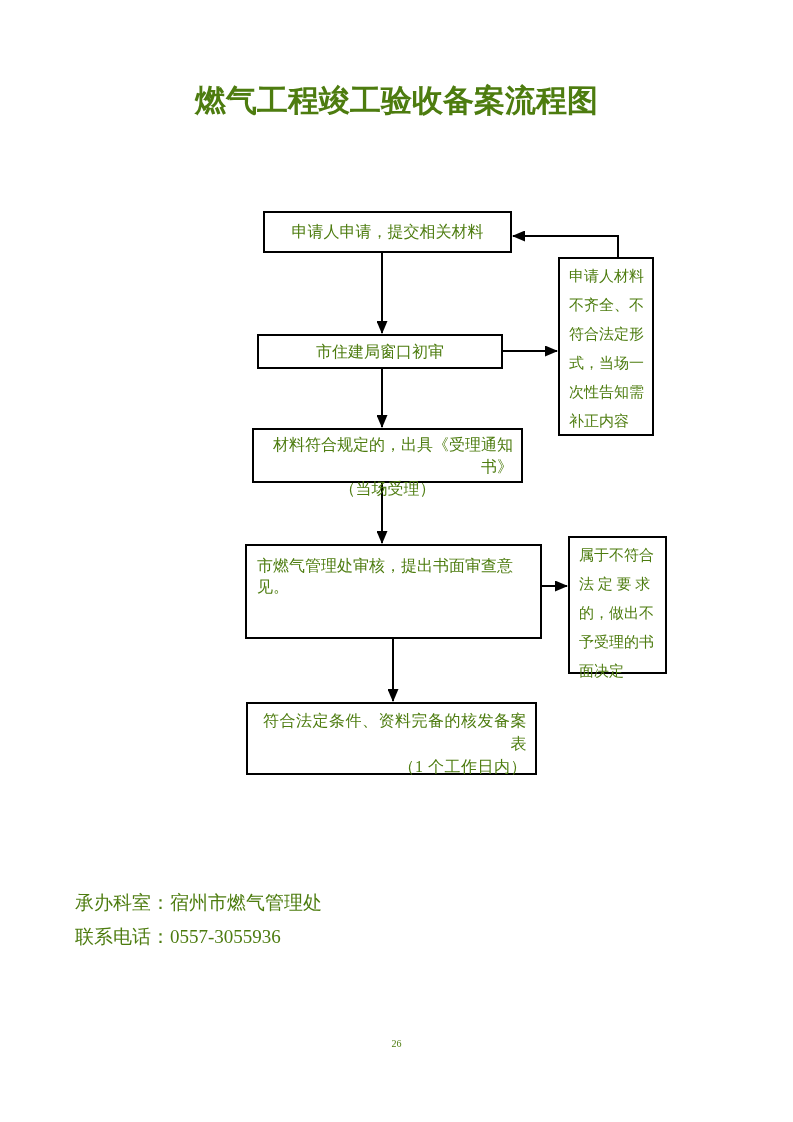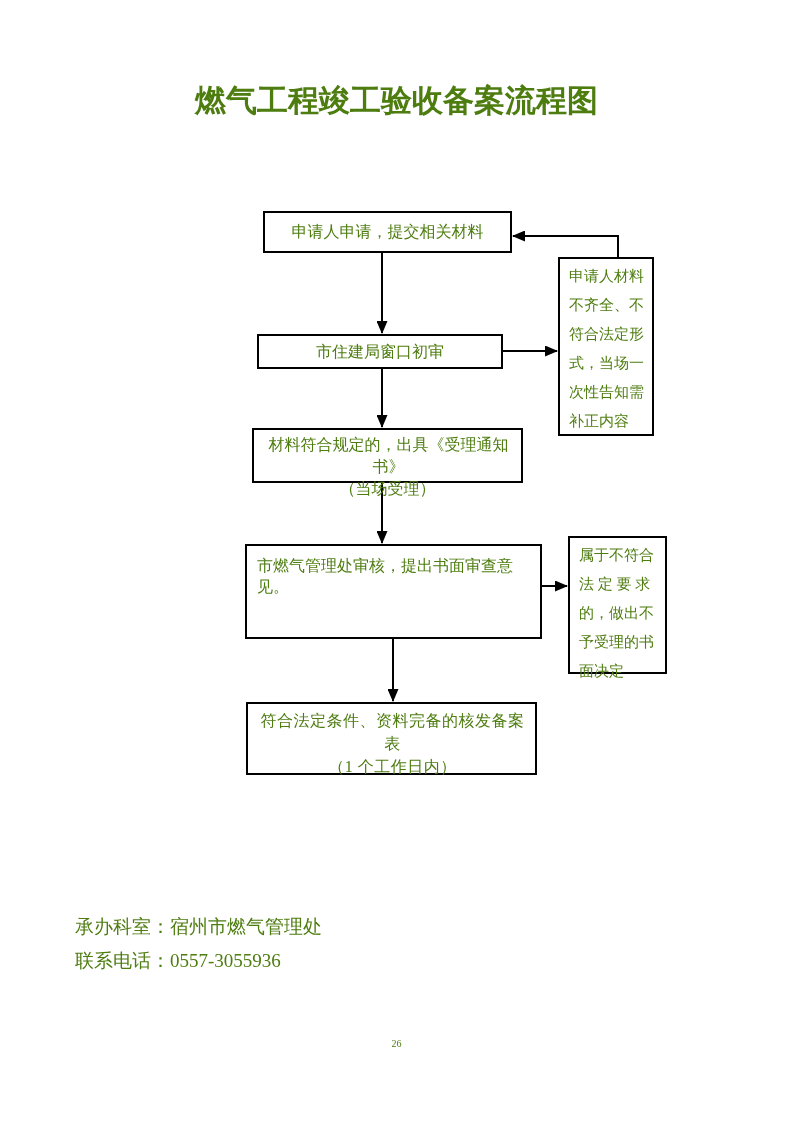--- a/index.html
+++ b/index.html
@@ -44,21 +44,21 @@
     line-height: 22px;
   }
   .fbox.center {
     display: flex;
     align-items: center;
     justify-content: center;
     text-align: center;
   }
   .fbox .row-left {
     padding: 0 8px 0 10px;
-    text-align: center;
+    text-align: right;
   }
   .fbox .row-center {
     text-align: center;
   }
   .box-accept { padding-top: 4px; }
   .box-audit  { padding: 9px 10px 0 10px; line-height: 21px; }
   .box-issue  { padding-top: 5px; line-height: 23px; }
   .box-issue .row-left { letter-spacing: 0.5px; }
   .sidebox {
     position: absolute;
@@ -75,21 +75,20 @@
   .box-accept        { left: 252px; top: 428px; width: 271px; height: 55px; }
   .box-audit         { left: 245px; top: 544px; width: 297px; height: 95px; }
   .box-issue         { left: 246px; top: 702px; width: 291px; height: 73px; }
   .box-supplement    { left: 558px; top: 257px; width: 96px;  height: 179px; }
   .box-reject        { left: 568px; top: 520px; width: 99px;  height: 138px; margin-top: 16px; }
   .footer-line {
     position: absolute;
     left: 75px;
     font-size: 19px;
     white-space: nowrap;
-    margin-top: 24px;
   }
   .footer-dept  { top: 890px; }
   .footer-phone { top: 924px; }
   .page-number {
     position: absolute;
     left: 0;
     top: 1038px;
     width: 100%;
     text-align: center;
     font-size: 10px;

